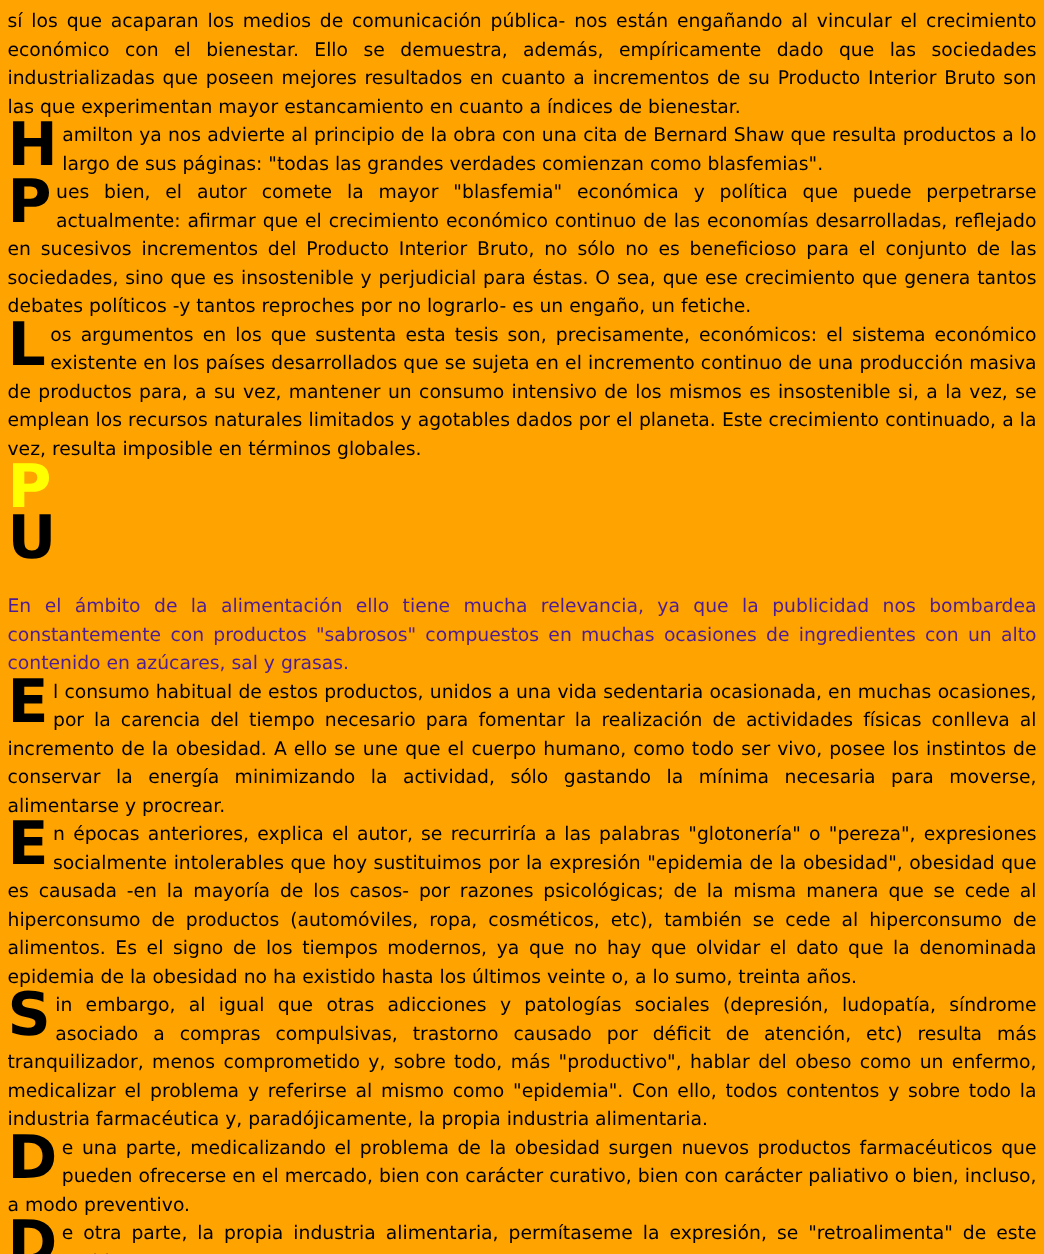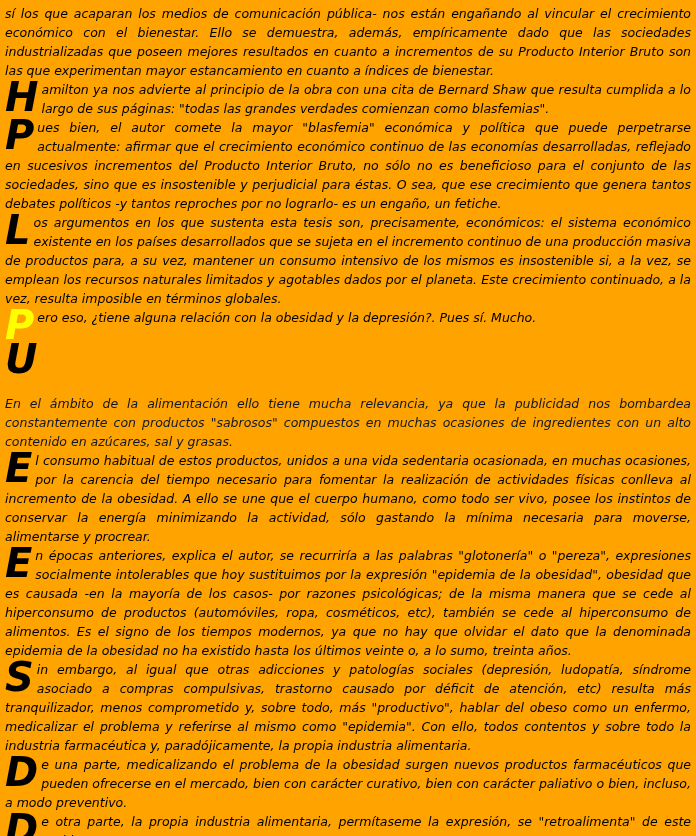--- a/index.html
+++ b/index.html
@@ -12,21 +12,20 @@
     height: 836px;
     background: #FFA300;
     overflow: hidden;
     font-family: "DejaVu Sans", sans-serif;
   }
   .page {
     width: 696px;
     height: 836px;
     padding: 4px 5px 0 5px;
     background: #FFA300;
-    font-style: italic;
   }
   .para {
     text-align: justify;
     font-size: 12.5px;
     line-height: 19px;
     color: #000000;
     overflow: hidden; 
     margin: 0;
   }
   .dropcap {
@@ -41,31 +40,31 @@
     margin-top: 18px;
   }
 </style>
 </head>
 <body style="background: rgb(255, 163, 0);">
 
 <div class="page" style="background: rgb(255, 163, 0);">
   <div id="article-body">
   <p class="para" style="color: rgb(0, 0, 0);"><span class="para-text">sí los que acaparan los medios de comunicación pública- nos están engañando al vincular el crecimiento económico con el bienestar. Ello se demuestra, además, empíricamente dado que las sociedades industrializadas que poseen mejores resultados en cuanto a incrementos de su Producto Interior Bruto son las que experimentan mayor estancamiento en cuanto a índices de bienestar.</span></p>
 
-  <p class="para" style="color: rgb(0, 0, 0);"><span class="dropcap" style="color: rgb(0, 0, 0);">H</span><span class="para-text">amilton ya nos advierte al principio de la obra con una cita de Bernard Shaw que resulta cumplida a lo largo de sus páginas: "todas las grandes verdades comienzan como blasfemias".</span></p>
+  <p class="para" style="color: rgb(0, 0, 0);"><span class="dropcap" style="color: rgb(0, 0, 0);">H</span><span class="para-text">amilton ya nos advierte al principio de la obra con una cita de Bernard Shaw que resulta productos a lo largo de sus páginas: "todas las grandes verdades comienzan como blasfemias".</span></p>
 
   <p class="para" style="color: rgb(0, 0, 0);"><span class="dropcap" style="color: rgb(0, 0, 0);">P</span><span class="para-text">ues bien, el autor comete la mayor "blasfemia" económica y política que puede perpetrarse actualmente: afirmar que el crecimiento económico continuo de las economías desarrolladas, reflejado en sucesivos incrementos del Producto Interior Bruto, no sólo no es beneficioso para el conjunto de las sociedades, sino que es insostenible y perjudicial para éstas. O sea, que ese crecimiento que genera tantos debates políticos -y tantos reproches por no lograrlo- es un engaño, un fetiche.</span></p>
 
   <p class="para" style="color: rgb(0, 0, 0);"><span class="dropcap" style="color: rgb(0, 0, 0);">L</span><span class="para-text">os argumentos en los que sustenta esta tesis son, precisamente, económicos: el sistema económico existente en los países desarrollados que se sujeta en el incremento continuo de una producción masiva de productos para, a su vez, mantener un consumo intensivo de los mismos es insostenible si, a la vez, se emplean los recursos naturales limitados y agotables dados por el planeta. Este crecimiento continuado, a la vez, resulta imposible en términos globales.</span></p>
 
-  <p class="para" style="color: rgb(0, 0, 0);"><span class="dropcap" style="color: rgb(255, 255, 0);">P</span><span class="para-text">ero eso, ¿tiene alguna relación con la obesidad y la depresión?. Pues sí. Mucho.</span></p>
+  <p class="para" style="color: rgb(0, 0, 0);"><span class="dropcap" style="color: rgb(255, 255, 0);">P</span></p>
 
   <p class="para" style="color: rgb(0, 0, 0);"><span class="dropcap" style="color: rgb(0, 0, 0);">U</span></p>
 
-  <p class="para gap-before" style="color: #0f172a;"><span class="para-text">En el ámbito de la alimentación ello tiene mucha relevancia, ya que la publicidad nos bombardea constantemente con productos "sabrosos" compuestos en muchas ocasiones de ingredientes con un alto contenido en azúcares, sal y grasas.</span></p>
+  <p class="para gap-before" style="color: #4c1d95;"><span class="para-text">En el ámbito de la alimentación ello tiene mucha relevancia, ya que la publicidad nos bombardea constantemente con productos "sabrosos" compuestos en muchas ocasiones de ingredientes con un alto contenido en azúcares, sal y grasas.</span></p>
 
   <p class="para" style="color: rgb(0, 0, 0);"><span class="dropcap" style="color: rgb(0, 0, 0);">E</span><span class="para-text">l consumo habitual de estos productos, unidos a una vida sedentaria ocasionada, en muchas ocasiones, por la carencia del tiempo necesario para fomentar la realización de actividades físicas conlleva al incremento de la obesidad. A ello se une que el cuerpo humano, como todo ser vivo, posee los instintos de conservar la energía minimizando la actividad, sólo gastando la mínima necesaria para moverse, alimentarse y procrear.</span></p>
 
   <p class="para" style="color: rgb(0, 0, 0);"><span class="dropcap" style="color: rgb(0, 0, 0);">E</span><span class="para-text">n épocas anteriores, explica el autor, se recurriría a las palabras "glotonería" o "pereza", expresiones socialmente intolerables que hoy sustituimos por la expresión "epidemia de la obesidad", obesidad que es causada -en la mayoría de los casos- por razones psicológicas; de la misma manera que se cede al hiperconsumo de productos (automóviles, ropa, cosméticos, etc), también se cede al hiperconsumo de alimentos. Es el signo de los tiempos modernos, ya que no hay que olvidar el dato que la denominada epidemia de la obesidad no ha existido hasta los últimos veinte o, a lo sumo, treinta años.</span></p>
 
   <p class="para" style="color: rgb(0, 0, 0);"><span class="dropcap" style="color: rgb(0, 0, 0);">S</span><span class="para-text">in embargo, al igual que otras adicciones y patologías sociales (depresión, ludopatía, síndrome asociado a compras compulsivas, trastorno causado por déficit de atención, etc) resulta más tranquilizador, menos comprometido y, sobre todo, más "productivo", hablar del obeso como un enfermo, medicalizar el problema y referirse al mismo como "epidemia". Con ello, todos contentos y sobre todo la industria farmacéutica y, paradójicamente, la propia industria alimentaria.</span></p>
 
   <p class="para" style="color: rgb(0, 0, 0);"><span class="dropcap" style="color: rgb(0, 0, 0);">D</span><span class="para-text">e una parte, medicalizando el problema de la obesidad surgen nuevos productos farmacéuticos que pueden ofrecerse en el mercado, bien con carácter curativo, bien con carácter paliativo o bien, incluso, a modo preventivo.</span></p>
 
   <p class="para" style="color: rgb(0, 0, 0);"><span class="dropcap" style="color: rgb(0, 0, 0);">D</span><span class="para-text">e otra parte, la propia industria alimentaria, permítaseme la expresión, se "retroalimenta" de este problema.</span></p>

